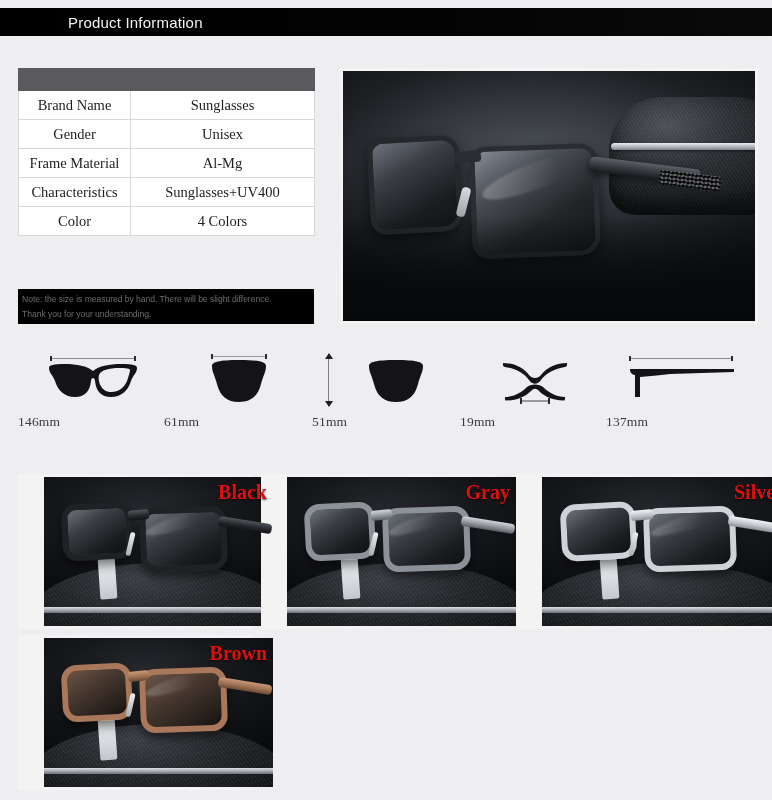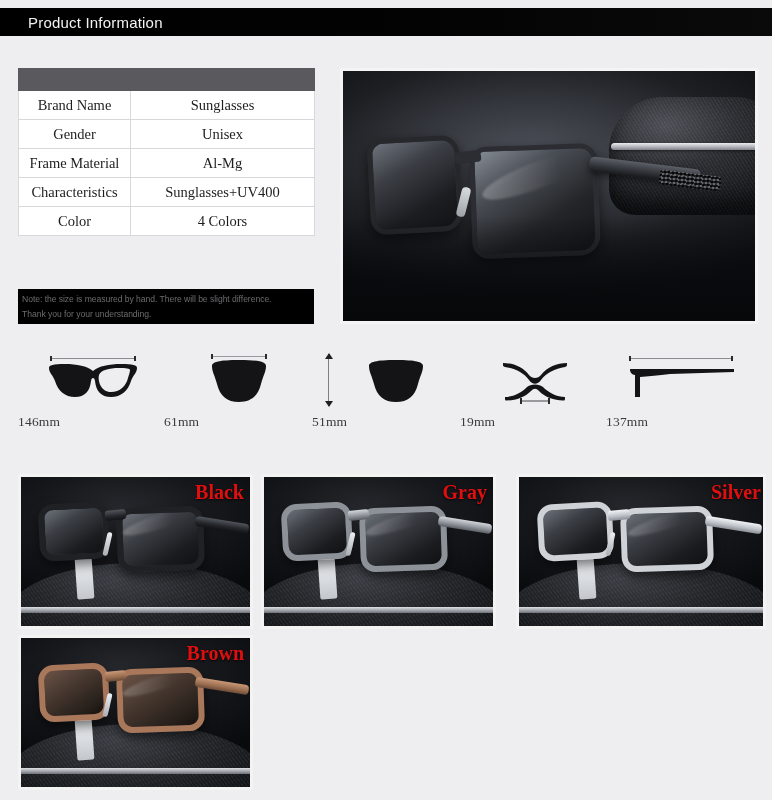--- a/index.html
+++ b/index.html
@@ -20,20 +20,21 @@
   
   .header-bar {
     position: absolute;
     left: 0;
     top: 8px;
     width: 772px;
     height: 28px;
     background: linear-gradient(90deg, #000 0%, #030303 55%, #0a0a0a 100%);
     display: flex;
     align-items: center;
+    padding-left: 40px;
   }
   .header-title {
     color: #f2f2f2;
     font-family: "Liberation Sans", sans-serif;
     font-size: 15px;
     font-weight: 400;
     letter-spacing: 0.2px;
     margin-left: 28px;
     white-space: nowrap;
   }
@@ -324,20 +325,21 @@
     background: #f3f3f4;
     padding: 3px;
   }
   .variant-inner {
     position: relative;
     width: 100%;
     height: 100%;
     overflow: hidden;
     background:
       radial-gradient(ellipse 80% 60% at 44% 26%, #2a2c31 0%, #17181c 48%, #090a0c 100%);
+    margin-left: 23px;
   }
   .variant-name {
     position: absolute;
     top: 4px;
     right: 6px;
     font-family: "Liberation Serif", serif;
     font-size: 20px;
     font-weight: bold;
     color: #e00f0f;
     text-shadow: 0 1px 2px rgba(0,0,0,.7);

